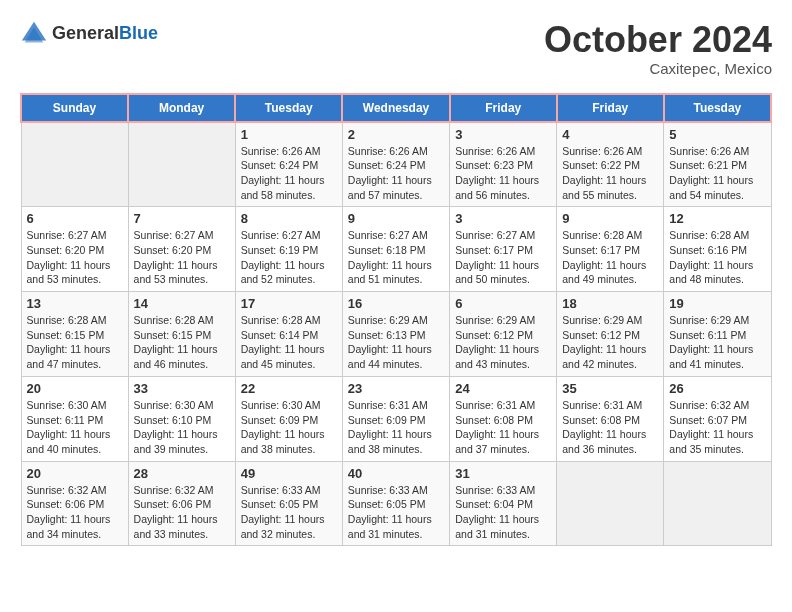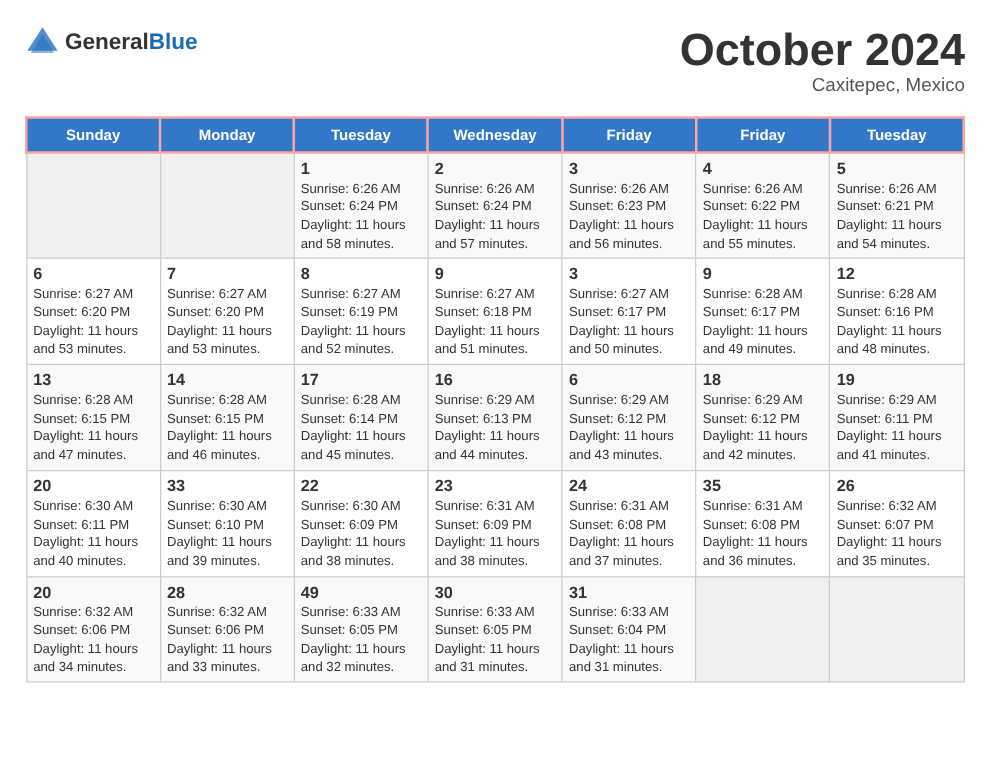--- a/index.html
+++ b/index.html
@@ -310,21 +310,21 @@
 Sunset: 6:06 PM
 Daylight: 11 hours and 33 minutes.</div>
         </td>
         <td>
           <span class="day-number">49</span>
           <div class="day-info" style="white-space: pre-wrap;">Sunrise: 6:33 AM
 Sunset: 6:05 PM
 Daylight: 11 hours and 32 minutes.</div>
         </td>
         <td>
-          <span class="day-number">30</span>
+          <span class="day-number">40</span>
           <div class="day-info" style="white-space: pre-wrap;">Sunrise: 6:33 AM
 Sunset: 6:05 PM
 Daylight: 11 hours and 31 minutes.</div>
         </td>
         <td>
           <span class="day-number">31</span>
           <div class="day-info" style="white-space: pre-wrap;">Sunrise: 6:33 AM
 Sunset: 6:04 PM
 Daylight: 11 hours and 31 minutes.</div>
         </td>

